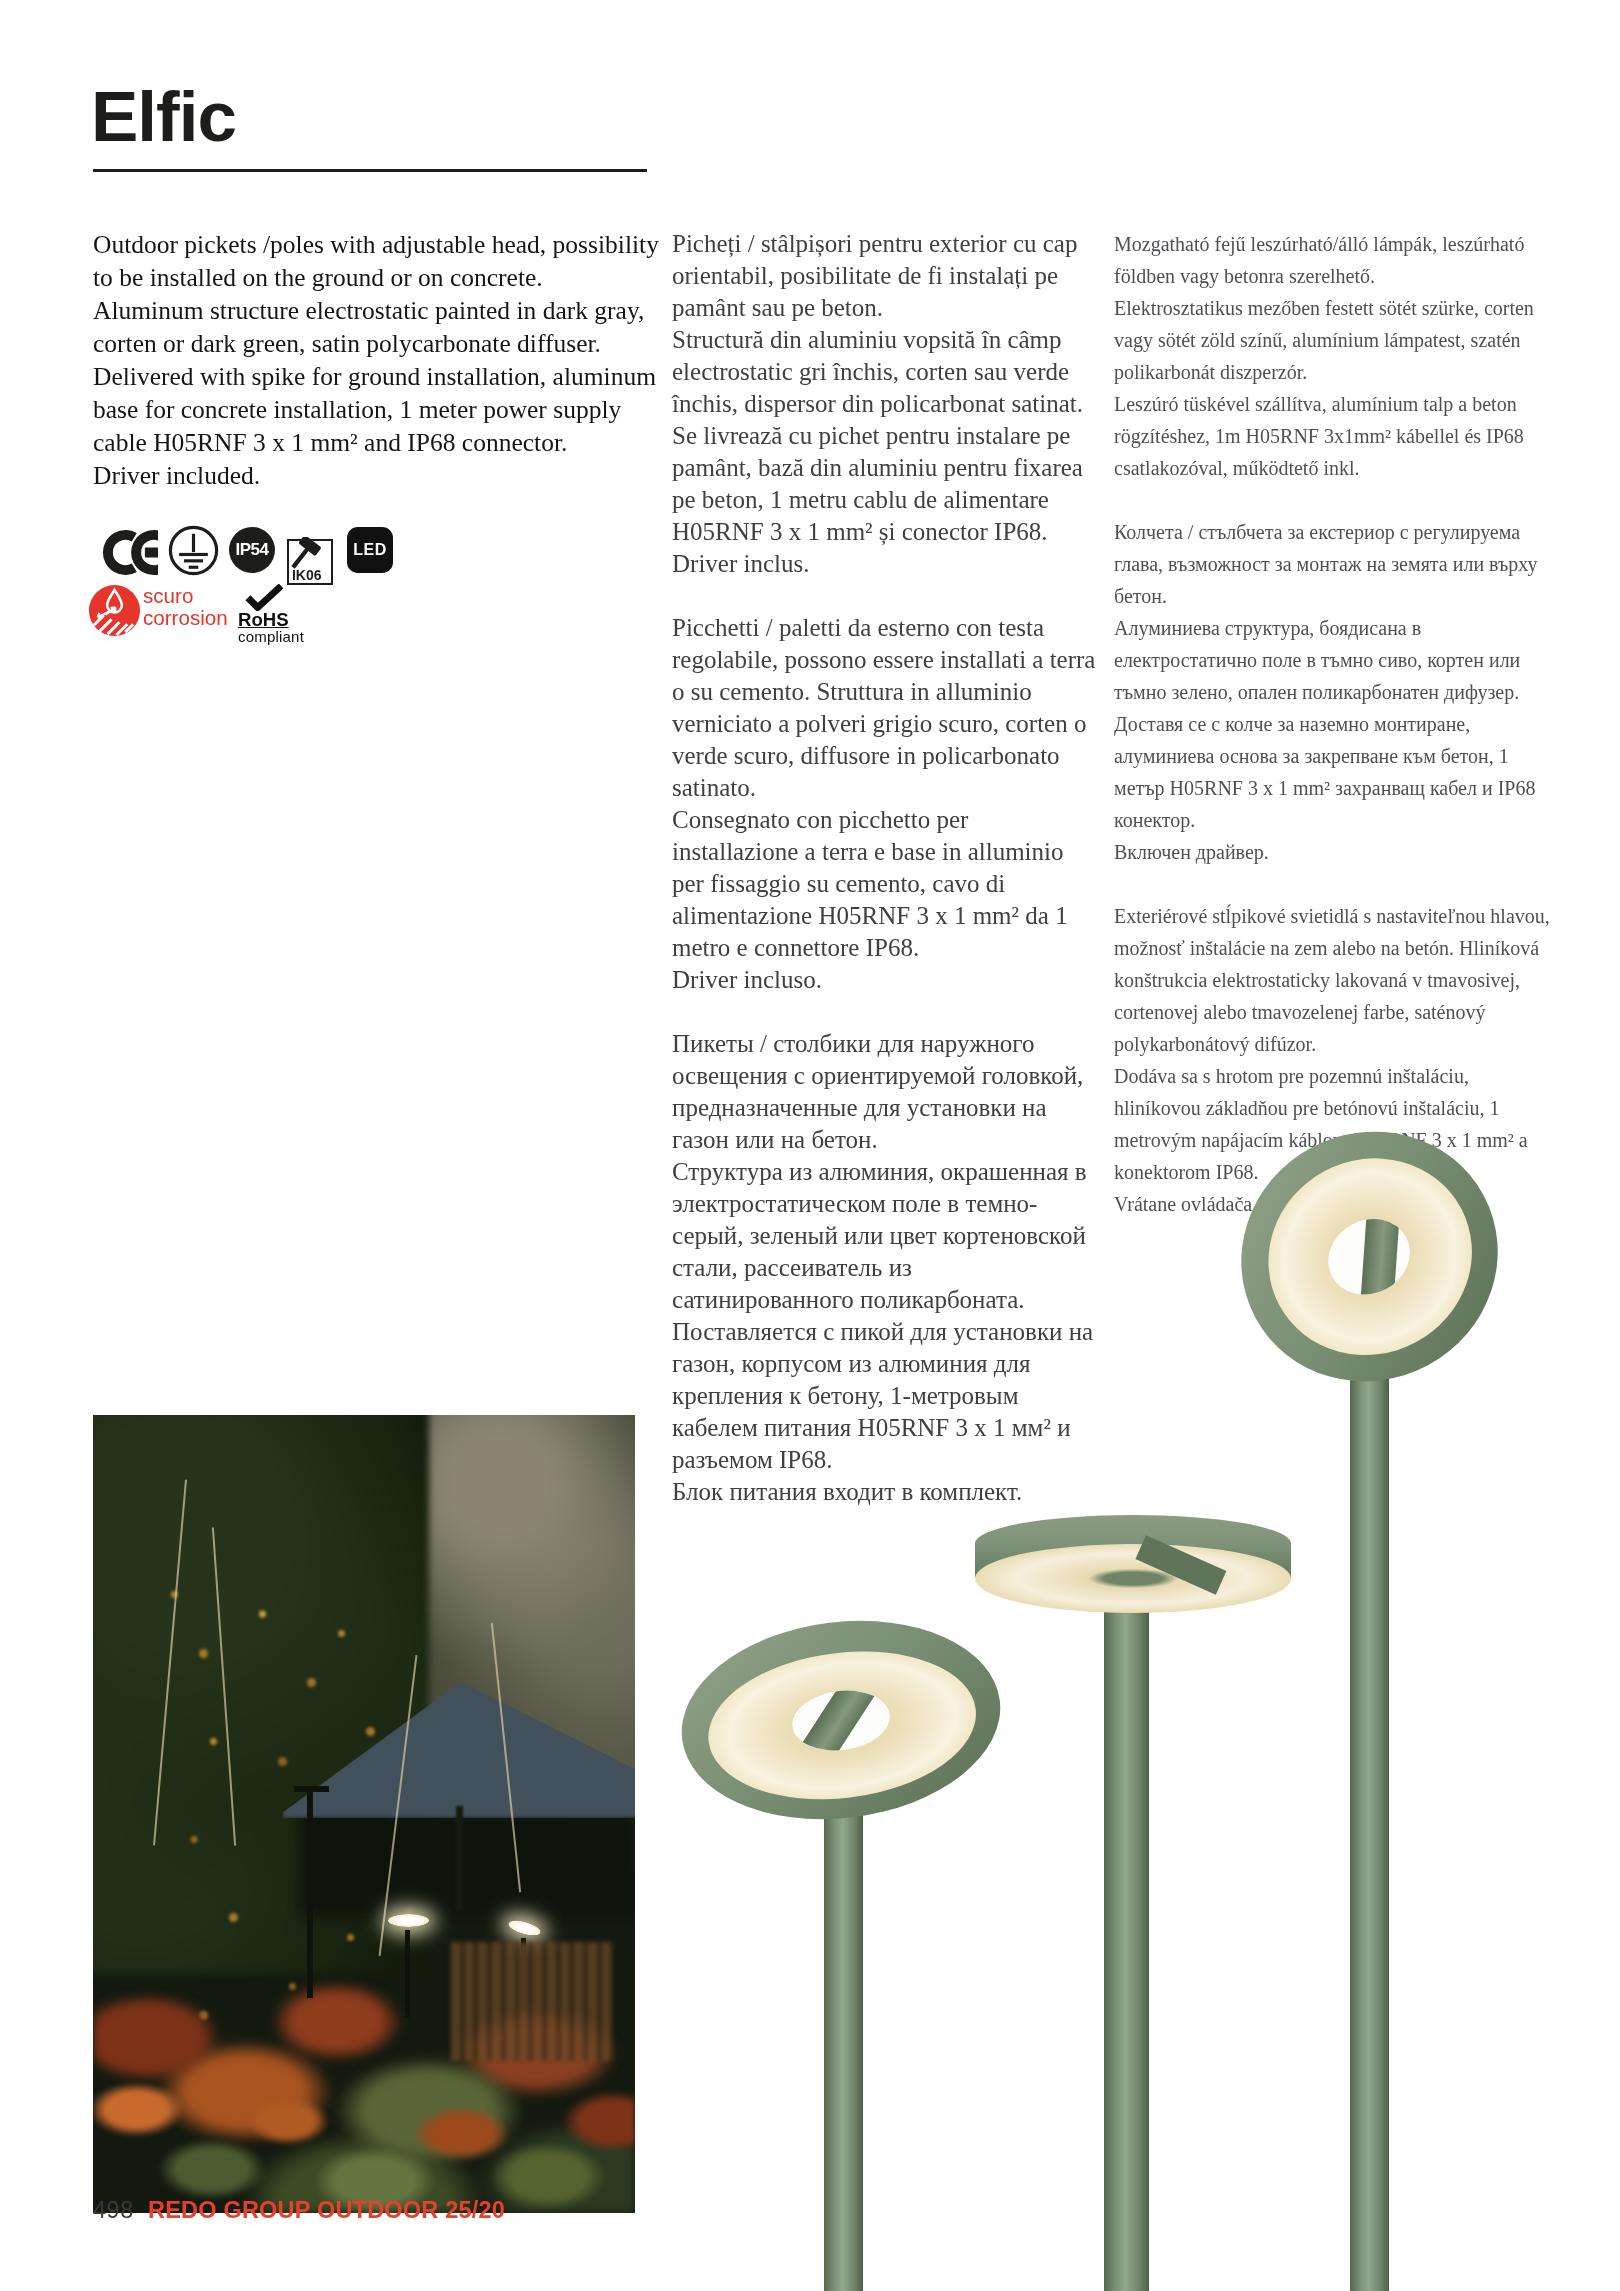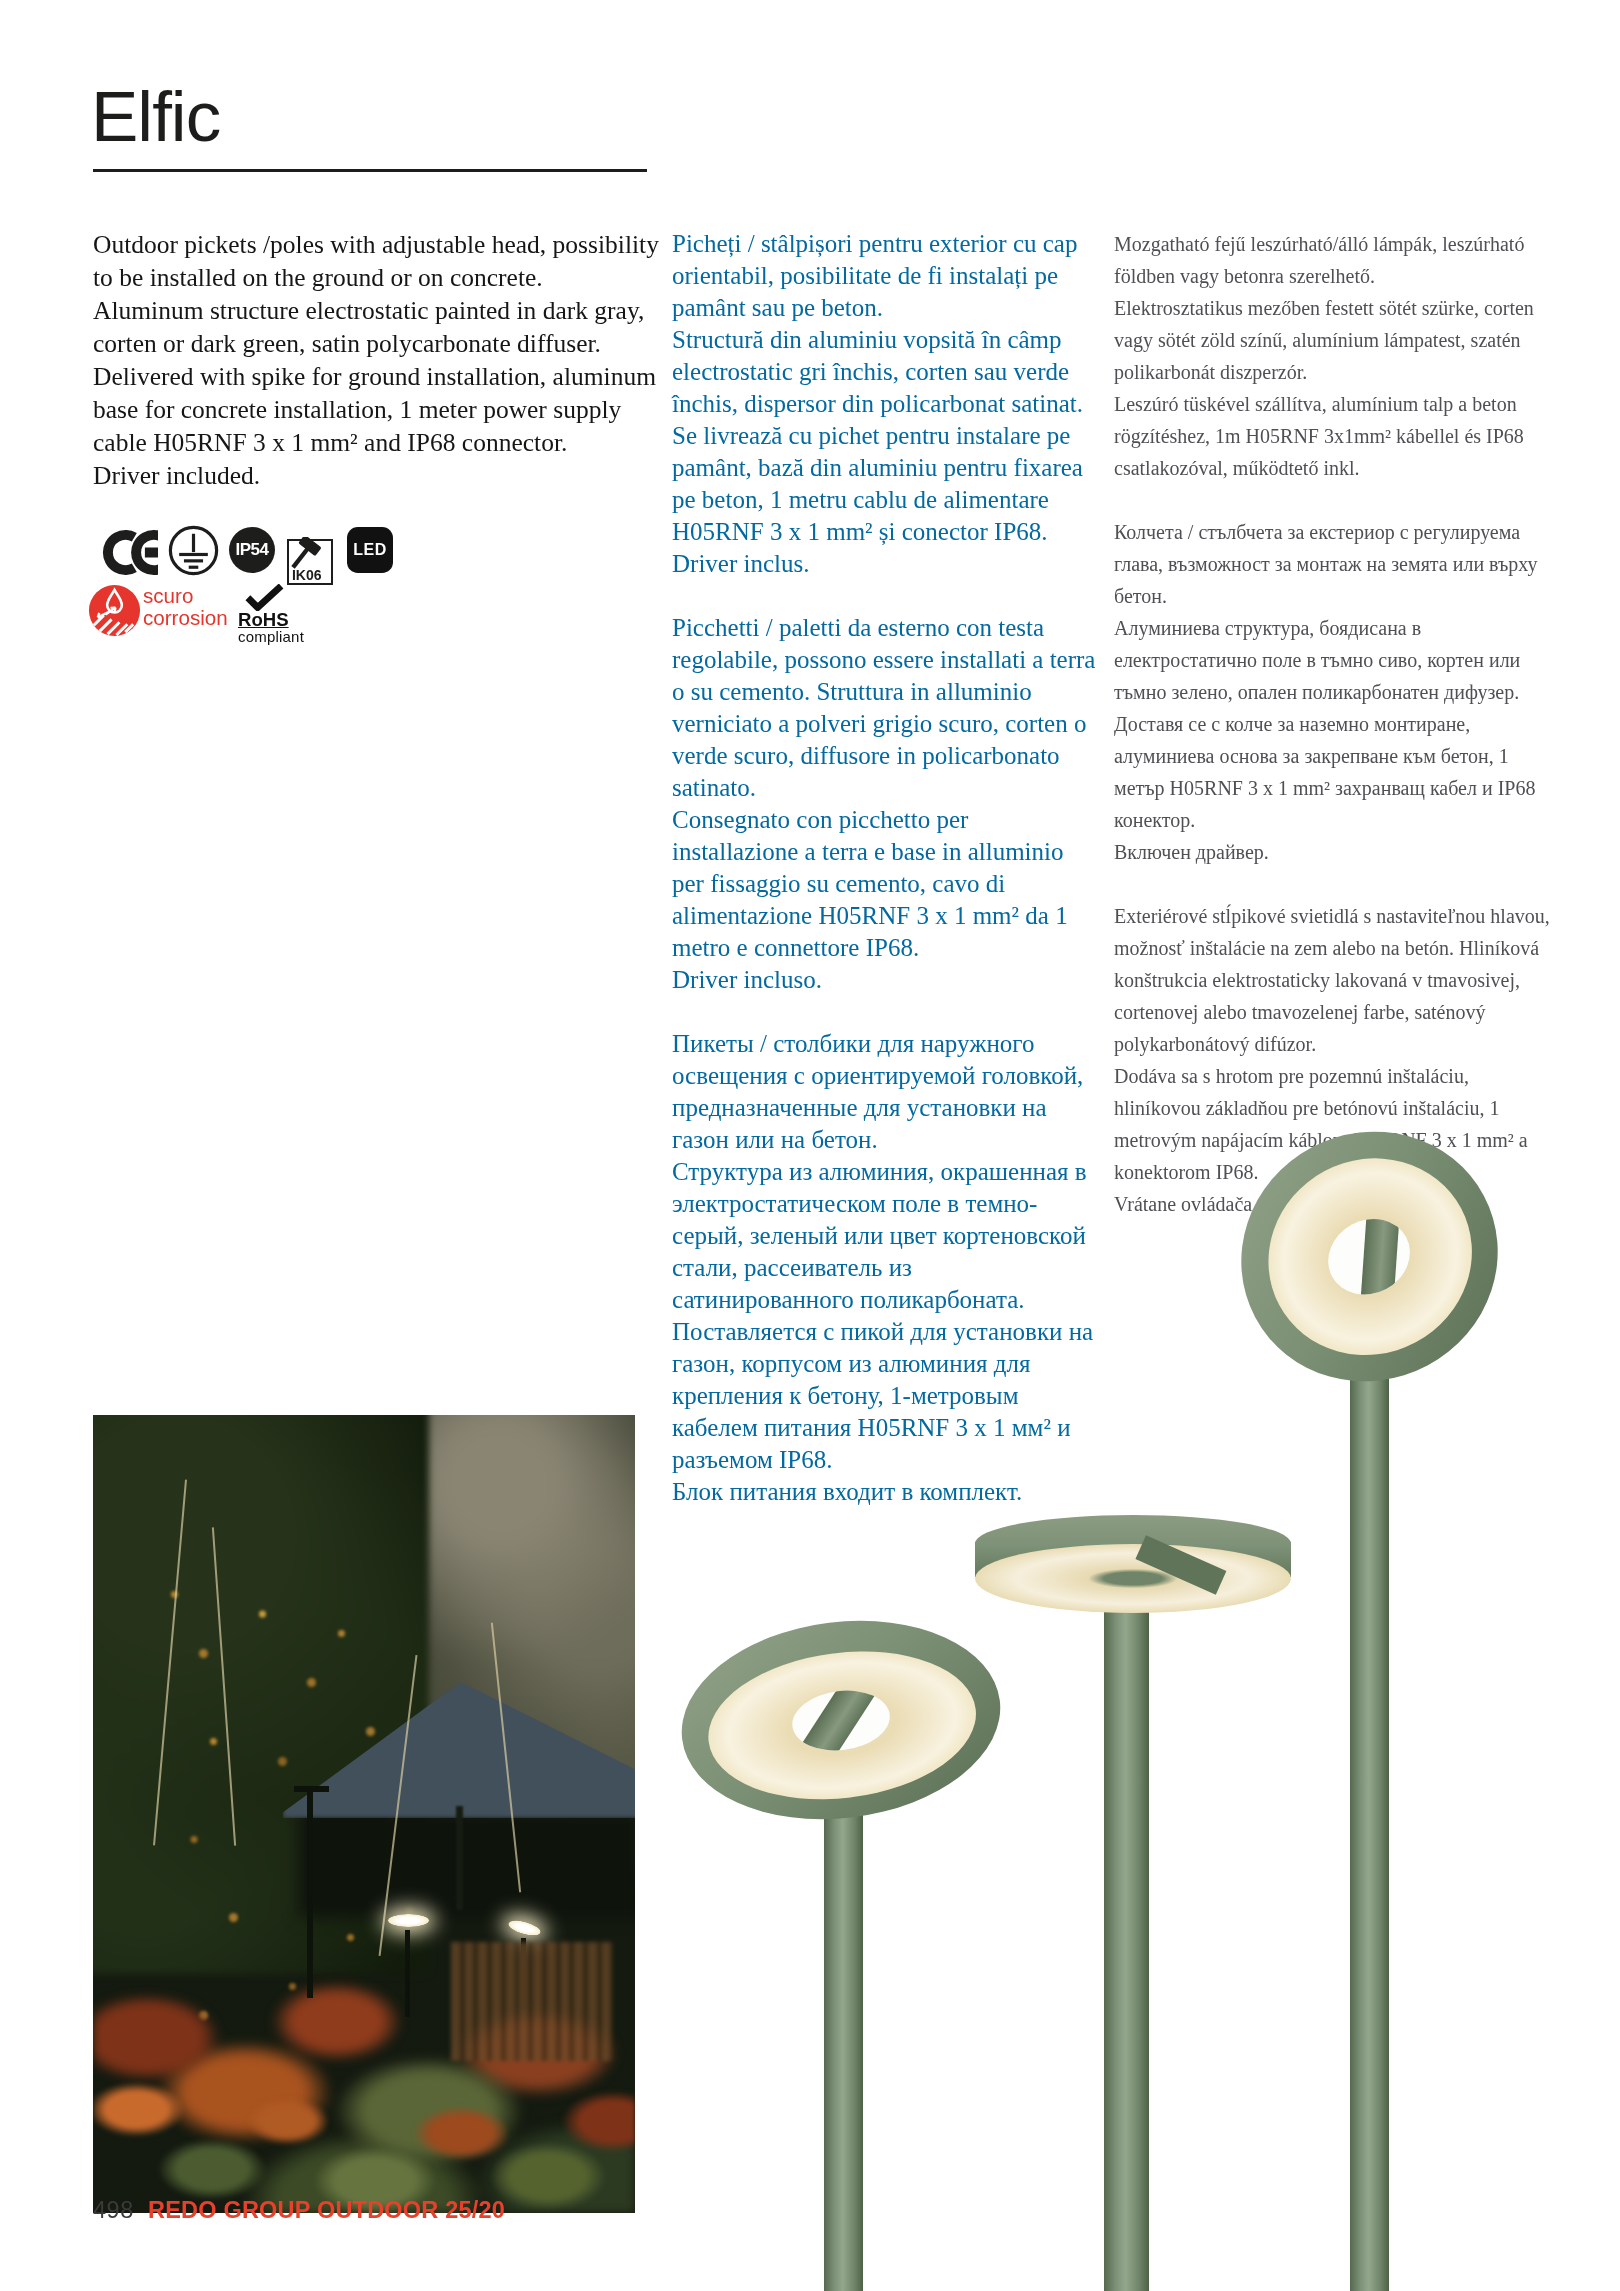--- a/index.html
+++ b/index.html
@@ -2,29 +2,29 @@
 <html><head>
 <meta charset="utf-8">
 <style>
   html,body{margin:0;padding:0;background:#e8e8e8;}
   .page{
     position:relative;width:1620px;height:2292px;background:#ffffff;
     font-family:"Liberation Sans", sans-serif;overflow:hidden;margin:0 auto;
   }
   
   .title{
-    position:absolute;left:91px;top:76px;font-size:71px;font-weight:400;
+    position:absolute;left:91px;top:76px;font-size:71px;font-weight:700;
     letter-spacing:-1px;color:#1d1d1b;
   }
   .title-rule{position:absolute;left:93px;top:169px;width:554px;height:2.9px;background:#1d1d1b;}
   
   .col{position:absolute;top:228px;font-family:Liberation Serif, serif;}
   .col p{margin:0 0 32px 0;white-space:pre-line;}
   .col-en{left:93px;width:573px;font-size:25.5px;line-height:33px;color:#161615;font-weight:500;}
-  .col-2{left:672px;width:427px;font-size:25px;line-height:32px;color:#0369a1;}
+  .col-2{left:672px;width:427px;font-size:25px;line-height:32px;color:#404040;}
   .col-3{left:1114px;width:443px;font-size:20px;line-height:32px;color:#4f5053;}
   
   .icons{position:absolute;left:93px;top:525px;width:412px;height:137px;}
   .cert{position:absolute;}
   .ce-icon{left:0;top:3.9px;}
   .ground-icon{left:75px;top:0;}
   .ip54-badge{left:136px;top:2px;width:46px;height:46px;border-radius:50%;background:#1d1d1b;
     display:flex;align-items:center;justify-content:center;color:#fff;font-weight:bold;font-size:17px;letter-spacing:-0.5px;}
   .ik06-badge{left:194px;top:14px;width:42px;height:42px;border:2.5px solid #1d1d1b;position:absolute;background:#fff;}
   .ik06-badge svg{position:absolute;left:-2px;top:-3.9px;}

